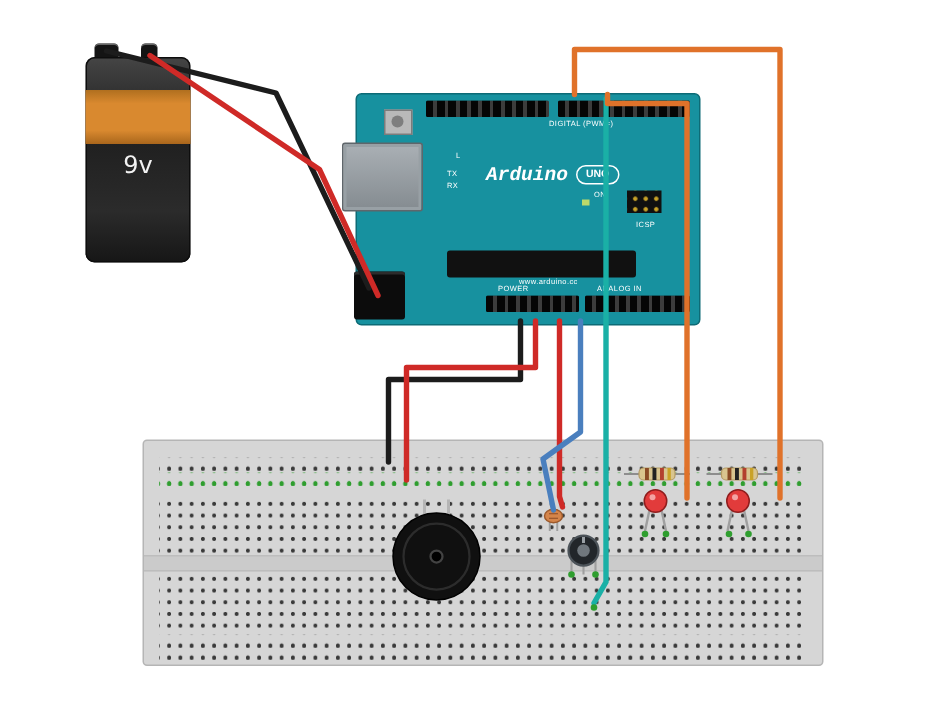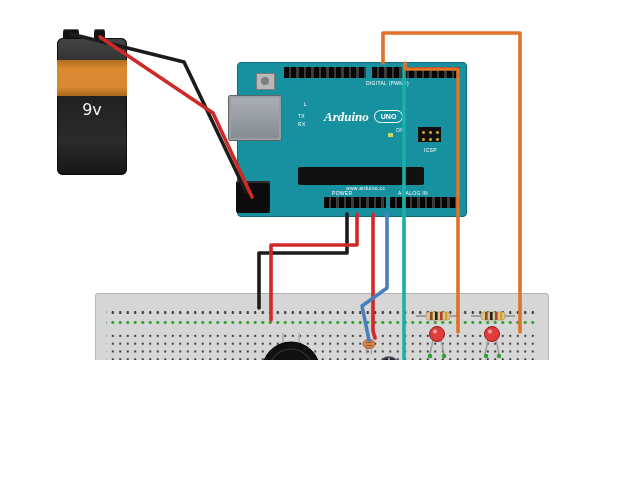--- a/index.html
+++ b/index.html
@@ -1,16 +1,16 @@
 <!DOCTYPE html>
 <html><head>
 <meta charset="utf-8">
 <style>
   html,body{margin:0;padding:0;background:#fff;}
-  .canvas{position:relative;width:620px;height:360px;background:#ffffff;overflow:hidden;
+  .canvas{position:relative;width:620px;height:484px;background:#ffffff;overflow:hidden;
           font-family:"Liberation Sans",sans-serif;}
 
   
   .battery{position:absolute;left:57px;top:38px;width:70px;height:137px;border-radius:6px;
            background:linear-gradient(180deg,#454545,#1e1e1e 35%,#2b2b2b 75%,#161616);box-shadow:inset 0 0 0 1px #0d0d0d;}
   .bat-band{position:absolute;left:0;top:22px;width:100%;height:36px;
             background:linear-gradient(180deg,#b06f1f,#d9892f 25%,#d9892f 75%,#a9661c);}
   .bat-label{position:absolute;left:0;top:62px;width:100%;text-align:center;color:#f2f2f2;
              font-size:16px;font-family:"DejaVu Sans",sans-serif;}
   .terminal{position:absolute;background:#141414;border-radius:3px 3px 0 0;box-shadow:inset 0 1px 0 #666;}
@@ -42,21 +42,21 @@
   .jack{position:absolute;left:-2px;top:118px;width:34px;height:32px;background:#0c0c0c;border-radius:2px;
         box-shadow:inset 0 2px 0 #2c2c2c;}
   .reset{position:absolute;left:18px;top:10px;width:17px;height:15px;background:#b9b9b9;border:1px solid #7c7c7c;}
   .reset:after{content:"";position:absolute;left:4px;top:3px;width:8px;height:8px;border-radius:50%;background:#7e7e7e;}
   .chip{position:absolute;left:60px;top:104px;width:126px;height:18px;background:#111;border-radius:2px;}
   .icsp{position:absolute;left:180px;top:64px;width:23px;height:15px;background:#101010;
         background-image:radial-gradient(#c9a227 1.2px,rgba(0,0,0,0) 1.7px);background-size:7px 7px;
         background-position:2px 2px;}
   .onled{position:absolute;left:150px;top:70px;width:5px;height:4px;background:#bcd96a;}
   .logo{position:absolute;left:86px;top:44px;width:130px;color:#fff;}
-  .brand{font-style:italic;font-weight:bold;font-size:13px;font-family:Liberation Serif, serif;}
+  .brand{font-style:italic;font-weight:bold;font-size:13px;font-family:Liberation Mono, monospace;}
   .uno-pill{display:inline-block;border:1px solid #fff;border-radius:9px;font-size:7px;font-weight:bold;
             padding:2px 6px;margin-left:5px;vertical-align:2px;}
 
   
   .breadboard{position:absolute;left:95px;top:293px;width:452px;height:149px;background:#d6d6d6;
               border:1px solid #b5b5b5;border-radius:3px;}
   .bb-line{position:absolute;left:6px;right:6px;height:2px;}
   .bb-red-top{top:7px;}  .bb-blue-top{top:31px;}
   .bb-red-bot{top:126px;} .bb-blue-bot{top:145px;}
   .bb-holes{position:absolute;left:10px;right:10px;

